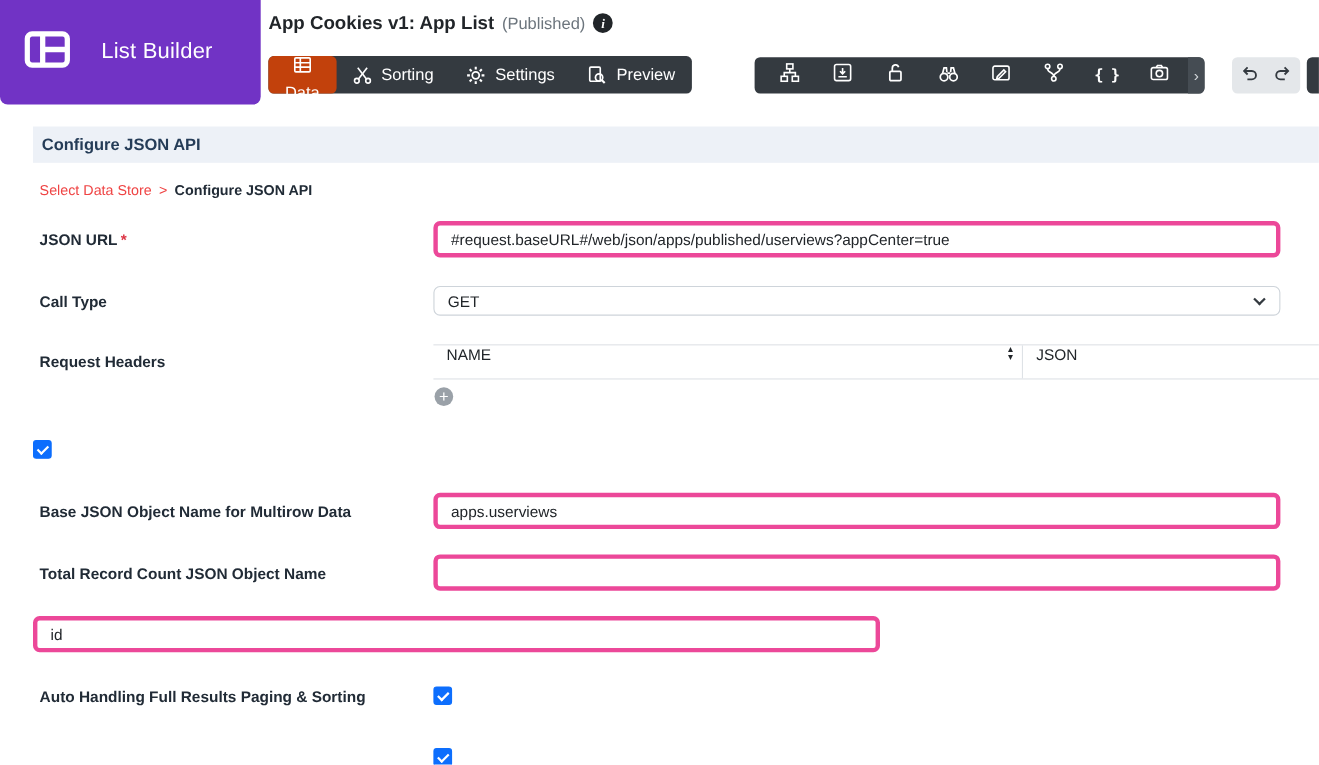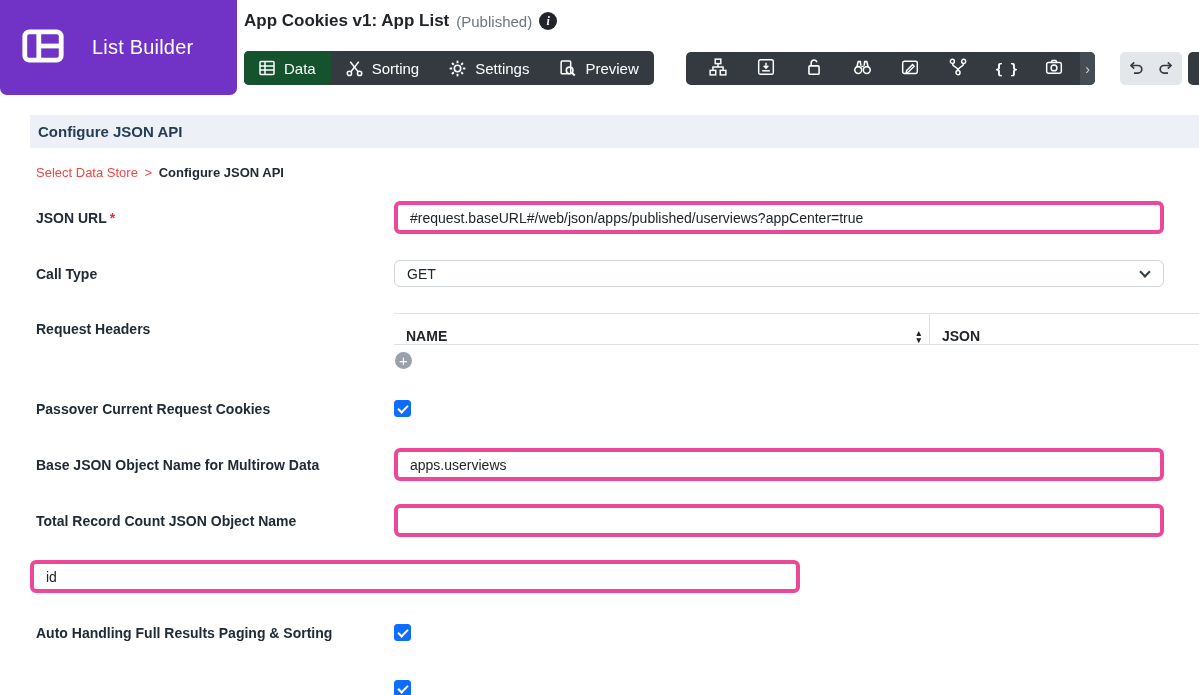--- a/index.html
+++ b/index.html
@@ -30,21 +30,21 @@
   }
 
   .tabbar {
     position:absolute; left:244px; top:51px; height:34px;
     background:#343a40; border-radius:5px; display:flex; align-items:stretch;
   }
   .tab {
     display:flex; align-items:center; gap:9px; padding:0 15px;
     color:#fff; font-size:15px; cursor:pointer; border-radius:5px; white-space:nowrap;
   }
-  .tab.active { background:#14532d; }
+  .tab.active { background:#c2410c;flex-direction:column; }
   .tab svg { display:block; }
 
   .icon-toolbar {
     position:absolute; left:686px; top:52px; height:33px;
     background:#343a40; border-radius:5px; display:flex; align-items:center; padding-left:8px;
   }
   .tb-btn { width:48px; height:33px; display:flex; align-items:center; justify-content:center; cursor:pointer; }
   .braces { color:#fff; font-size:14px; font-weight:bold; font-family:"DejaVu Sans Mono", monospace; letter-spacing:-1px; }
   .scroll-chevron {
     width:15px; height:33px; margin-left:2px; background:#454c53; color:#d3d7db;
@@ -91,21 +91,21 @@
     display:flex; align-items:center; justify-content:space-between;
     padding:0 14px 0 12px; font-size:14px; color:#212529; cursor:pointer; background:#fff;
   }
   .chev-down {
     width:8px; height:8px; border-right:2px solid #343a40; border-bottom:2px solid #343a40;
     transform:rotate(45deg); margin-top:-4px;
   }
 
   .headers-table { width:100%; }
   .table-head { display:flex; height:32px; border-top:1px solid #dee2e6; border-bottom:1px solid #dee2e6; }
-  .th { display:flex; align-items:flex-end; font-size:14px; font-weight:bold; color:#212529; }
+  .th { display:flex; align-items:flex-start; font-size:14px; font-weight:normal; color:#212529; }
   .th-name { width:536px; flex:none; justify-content:space-between; padding:0 8px 0 12px; border-right:1px solid #dee2e6; cursor:pointer; }
   .th-value { flex:1; padding:0 12px; }
   .sort-icon { display:flex; flex-direction:column; line-height:7px; font-size:9px; color:#212529; }
   .add-row { padding:7px 0 0 1px; }
   .plus-circle {
     width:17px; height:17px; border-radius:50%; background:#9aa1a8; color:#fff;
     display:flex; align-items:center; justify-content:center;
     font-size:15px; line-height:1; cursor:pointer; padding-bottom:1px;
   }
 
@@ -335,21 +335,20 @@
           </div>
         </div>
         <div class="add-row">
           <div class="plus-circle">+</div>
         </div>
       </div>
     </div>
   </div>
 
   <div class="form-row">
-    <div class="row-label">Passover Current Request Cookies</div>
     <div class="row-control">
       <div class="checkbox checked"></div>
     </div>
   </div>
 
   <div class="form-row">
     <div class="row-label">Base JSON Object Name for Multirow Data</div>
     <div class="row-control">
       <input class="text-input" type="text" value="apps.userviews" style="">
     </div>

